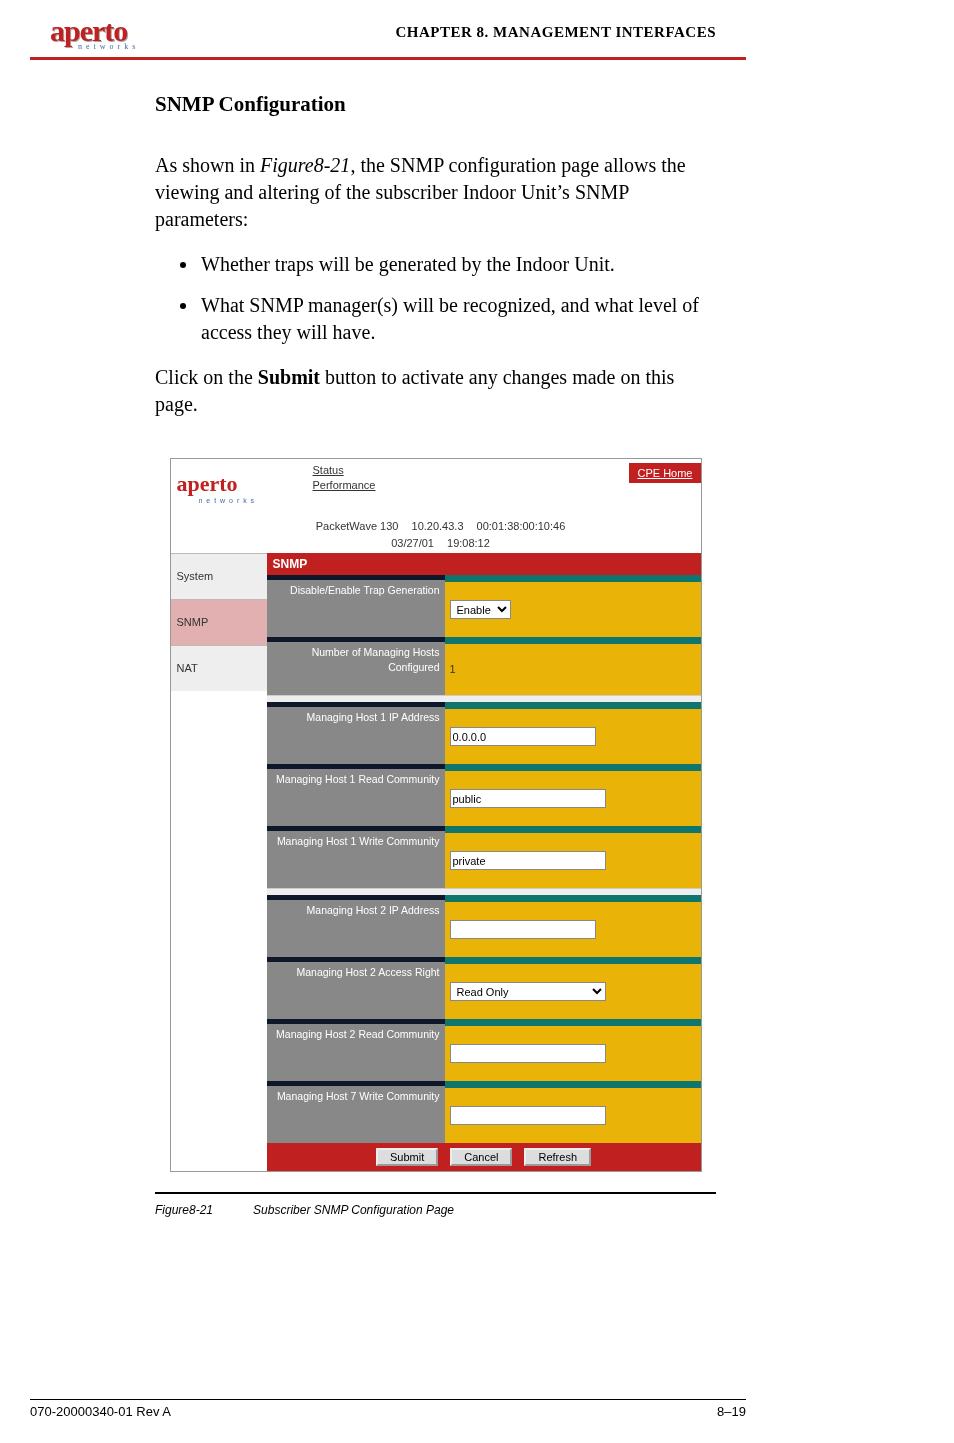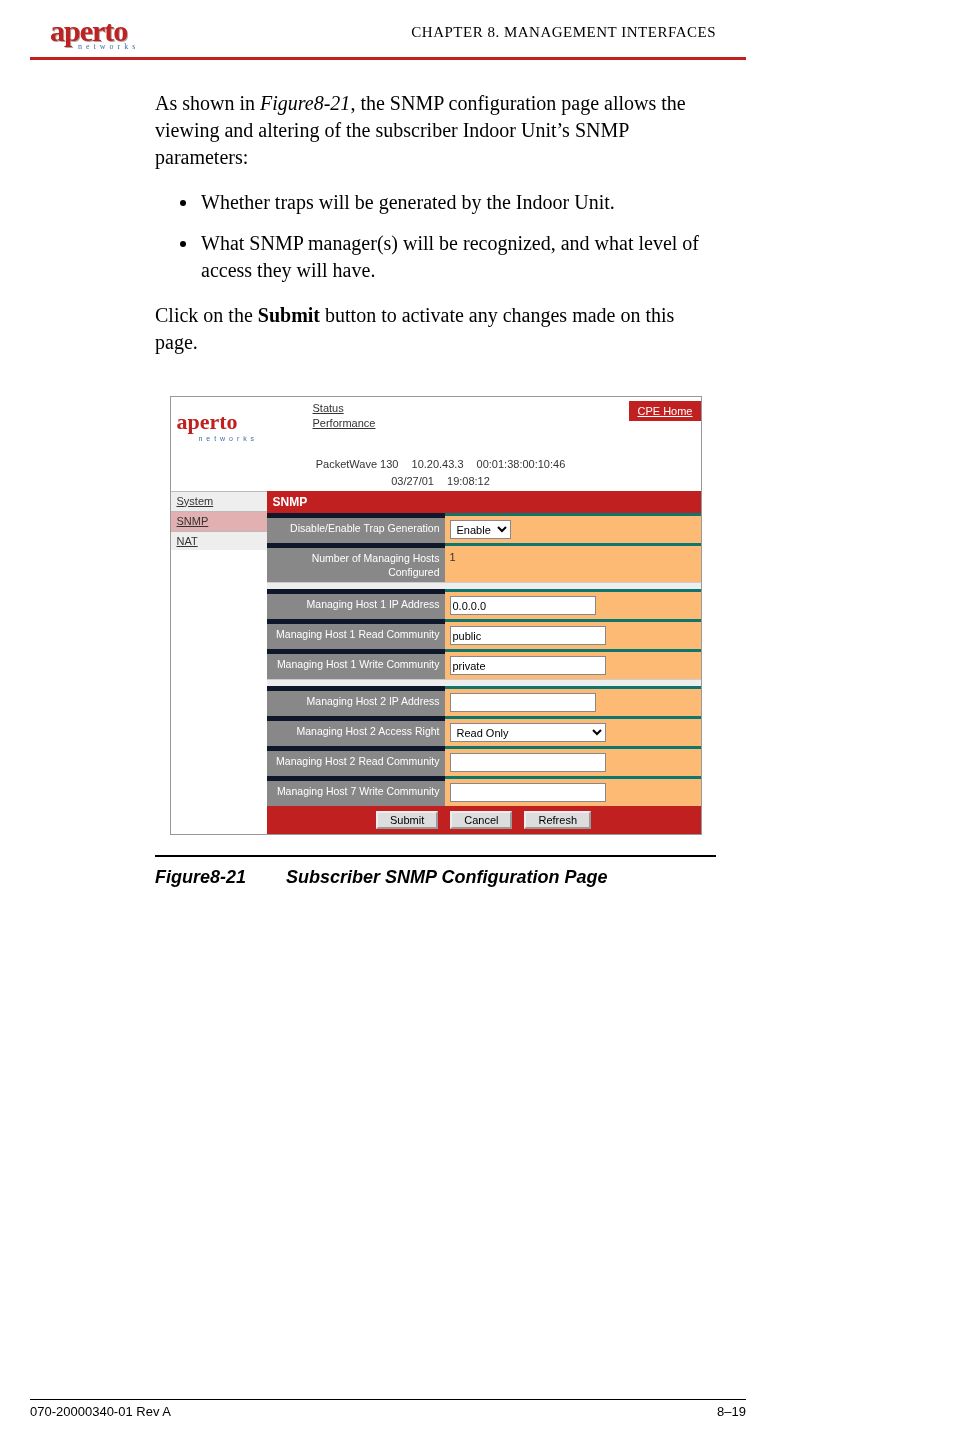--- a/index.html
+++ b/index.html
@@ -42,21 +42,21 @@
     margin-top: -6px;
     margin-left: 28px;
     letter-spacing: 1px;
   }
   .chapline {
     font-family: "Times New Roman", serif;
     font-size: 15px;
     font-variant: small-caps;
     letter-spacing: 0.5px;
   }
-  .chapline .b { font-weight: normal; }
+  .chapline .b { font-weight: bold; }
   .content {
     padding: 0 60px 0 155px;
     font-size: 20px;
     line-height: 1.35;
   }
   .h2 {
     font-weight: bold;
     font-size: 21px;
     margin-bottom: 34px;
   }
@@ -135,24 +135,23 @@
   }
   .status-line span { margin-left: 10px; }
   .shot-body {
     display: flex;
   }
   .shot-nav {
     width: 96px;
     font-size: 11px;
   }
   .nav-item {
-    padding: 2px 6px;
+    padding: 15px 6px;
     border-top: 1px solid #bbb;
     background: #eee;
-    text-decoration: underline;
   }
   .nav-item.active {
     background: #e2b0b0;
   }
   .shot-main {
     flex: 1;
   }
   .sec-hdr {
     background: #c02020;
     color: #fff;
@@ -168,23 +167,23 @@
     width: 168px;
     background: #888;
     color: #fff;
     font-size: 10.5px;
     text-align: right;
     padding: 3px 5px;
     border-top: 5px solid #0f172a;
   }
   .f-val {
     flex: 1;
-    background: #fdba74;
-    padding: 4px 5px;
-    border-top: 3px solid #0f766e;
+    background: #eab308;
+    padding: 18px 5px;
+    border-top: 7px solid #0f766e;
   }
   .f-val input[type=text], .f-val select {
     font-family: Verdana, sans-serif;
     font-size: 11px;
     border: 1px solid #888;
     background: #fff;
     padding: 0 2px;
     height: 17px;
   }
   .f-val input.short { width: 140px; }
@@ -209,23 +208,23 @@
     background: #ddd;
     border: 2px outset #eee;
   }
   
   .fig-rule {
     margin-top: 16px;
     border-top: 2px solid #000;
   }
   .fig-cap {
     font-family: Arial, Helvetica, sans-serif;
-    font-weight: bold;
+    font-weight: normal;
     font-style: italic;
-    font-size: 18px;
+    font-size: 12px;
     padding-top: 8px;
   }
   .fig-cap .figno { margin-right: 40px; }
   
   .ftr {
     position: absolute;
     bottom: 24px;
     left: 30px;
     right: 30px;
     border-top: 1px solid #000;
@@ -245,20 +244,21 @@
     <span class="logo">
       <span class="logo-ap">aperto</span>
       <span class="logo-sub">n e t w o r k s</span>
     </span>
     <span class="chapline">
       <span class="b">CHAPTER 8.  </span><span class="b">MANAGEMENT INTERFACES</span>
     </span>
   </div>
 
   <div class="content">
+    <div class="h2">SNMP Configuration</div>
 
     <div class="para">
       <span>As shown in </span><span class="it">Figure8-21</span><span>, the SNMP configuration page allows the viewing and altering of the subscriber Indoor Unit’s SNMP parameters:</span>
     </div>
 
     <ul class="bul">
       <li>Whether traps will be generated by the Indoor Unit.</li>
       <li>What SNMP manager(s) will be recognized, and what level of access they will have.</li>
     </ul>
 

